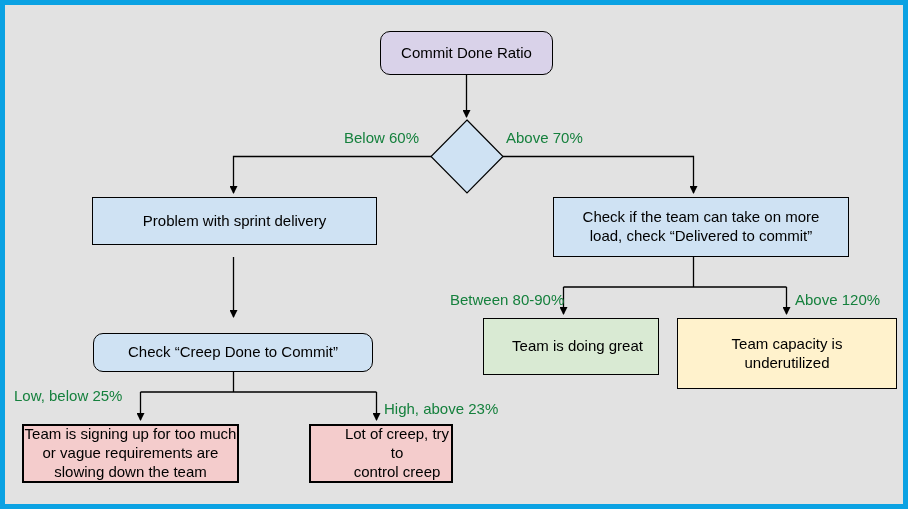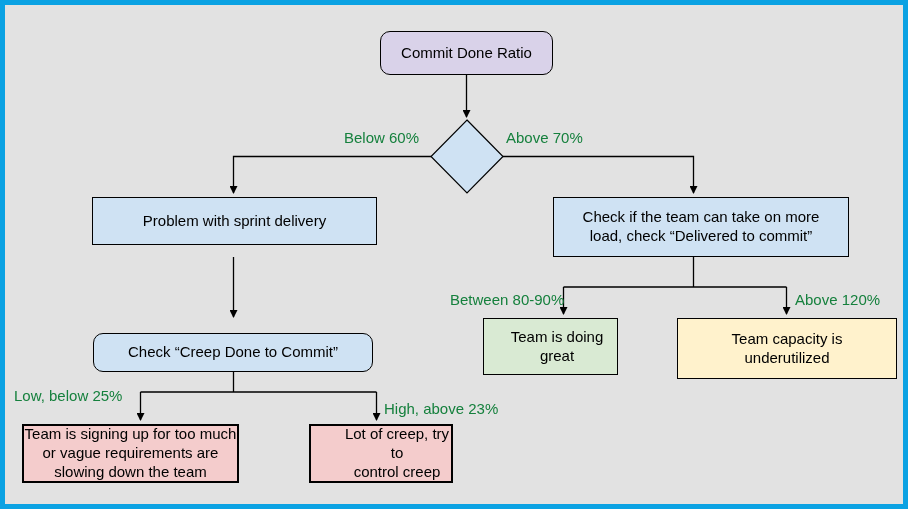--- a/index.html
+++ b/index.html
@@ -50,22 +50,22 @@
     line-height: 1.25;
     color: #000000;
     white-space: pre-line;
     border: 1px solid var(--stroke, #000000);
   }
   .rounded { border-radius: 10px; }
   #node-root          { left: 380px; top: 31px;  width: 173px; height: 44px; background: var(--root-fill, #d9d2e9); border-width: 1.5px; }
   #node-problem       { left: 92px;  top: 197px; width: 285px; height: 48px; background: var(--process-fill, #cfe2f3); }
   #node-check-load    { left: 553px; top: 197px; width: 296px; height: 60px; background: var(--process-fill, #cfe2f3); }
   #node-check-creep   { left: 93px;  top: 321px; width: 280px; height: 39px; background: var(--process-fill, #cfe2f3); margin-top: 12px; }
-  #node-great         { left: 483px; top: 318px; width: 135px; height: 57px; background: var(--success-fill, #d9ead3); padding-left: 13px; }
-  #node-underutilized { left: 677px; top: 318px; width: 220px; height: 61px; background: var(--warning-fill, #fff2cc); }
+  #node-great         { left: 483px; top: 318px; width: 176px; height: 57px; background: var(--success-fill, #d9ead3); padding-left: 13px; }
+  #node-underutilized { left: 677px; top: 318px; width: 220px; height: 71px; background: var(--warning-fill, #fff2cc); }
   #node-too-much      { left: 22px;  top: 424px; width: 217px; height: 59px; background: var(--danger-fill, #f4cccc); border-width: 2px; }
   #node-creep         { left: 309px; top: 424px; width: 144px; height: 59px; background: var(--danger-fill, #f4cccc); border-width: 2px; padding-left: 32px; }
   .edge-label {
     position: absolute;
     z-index: 10;
     font-size: 15px;
     color: #15803d;
     white-space: nowrap;
   }
   #label-below60  { left: 344px; top: 129px; }

